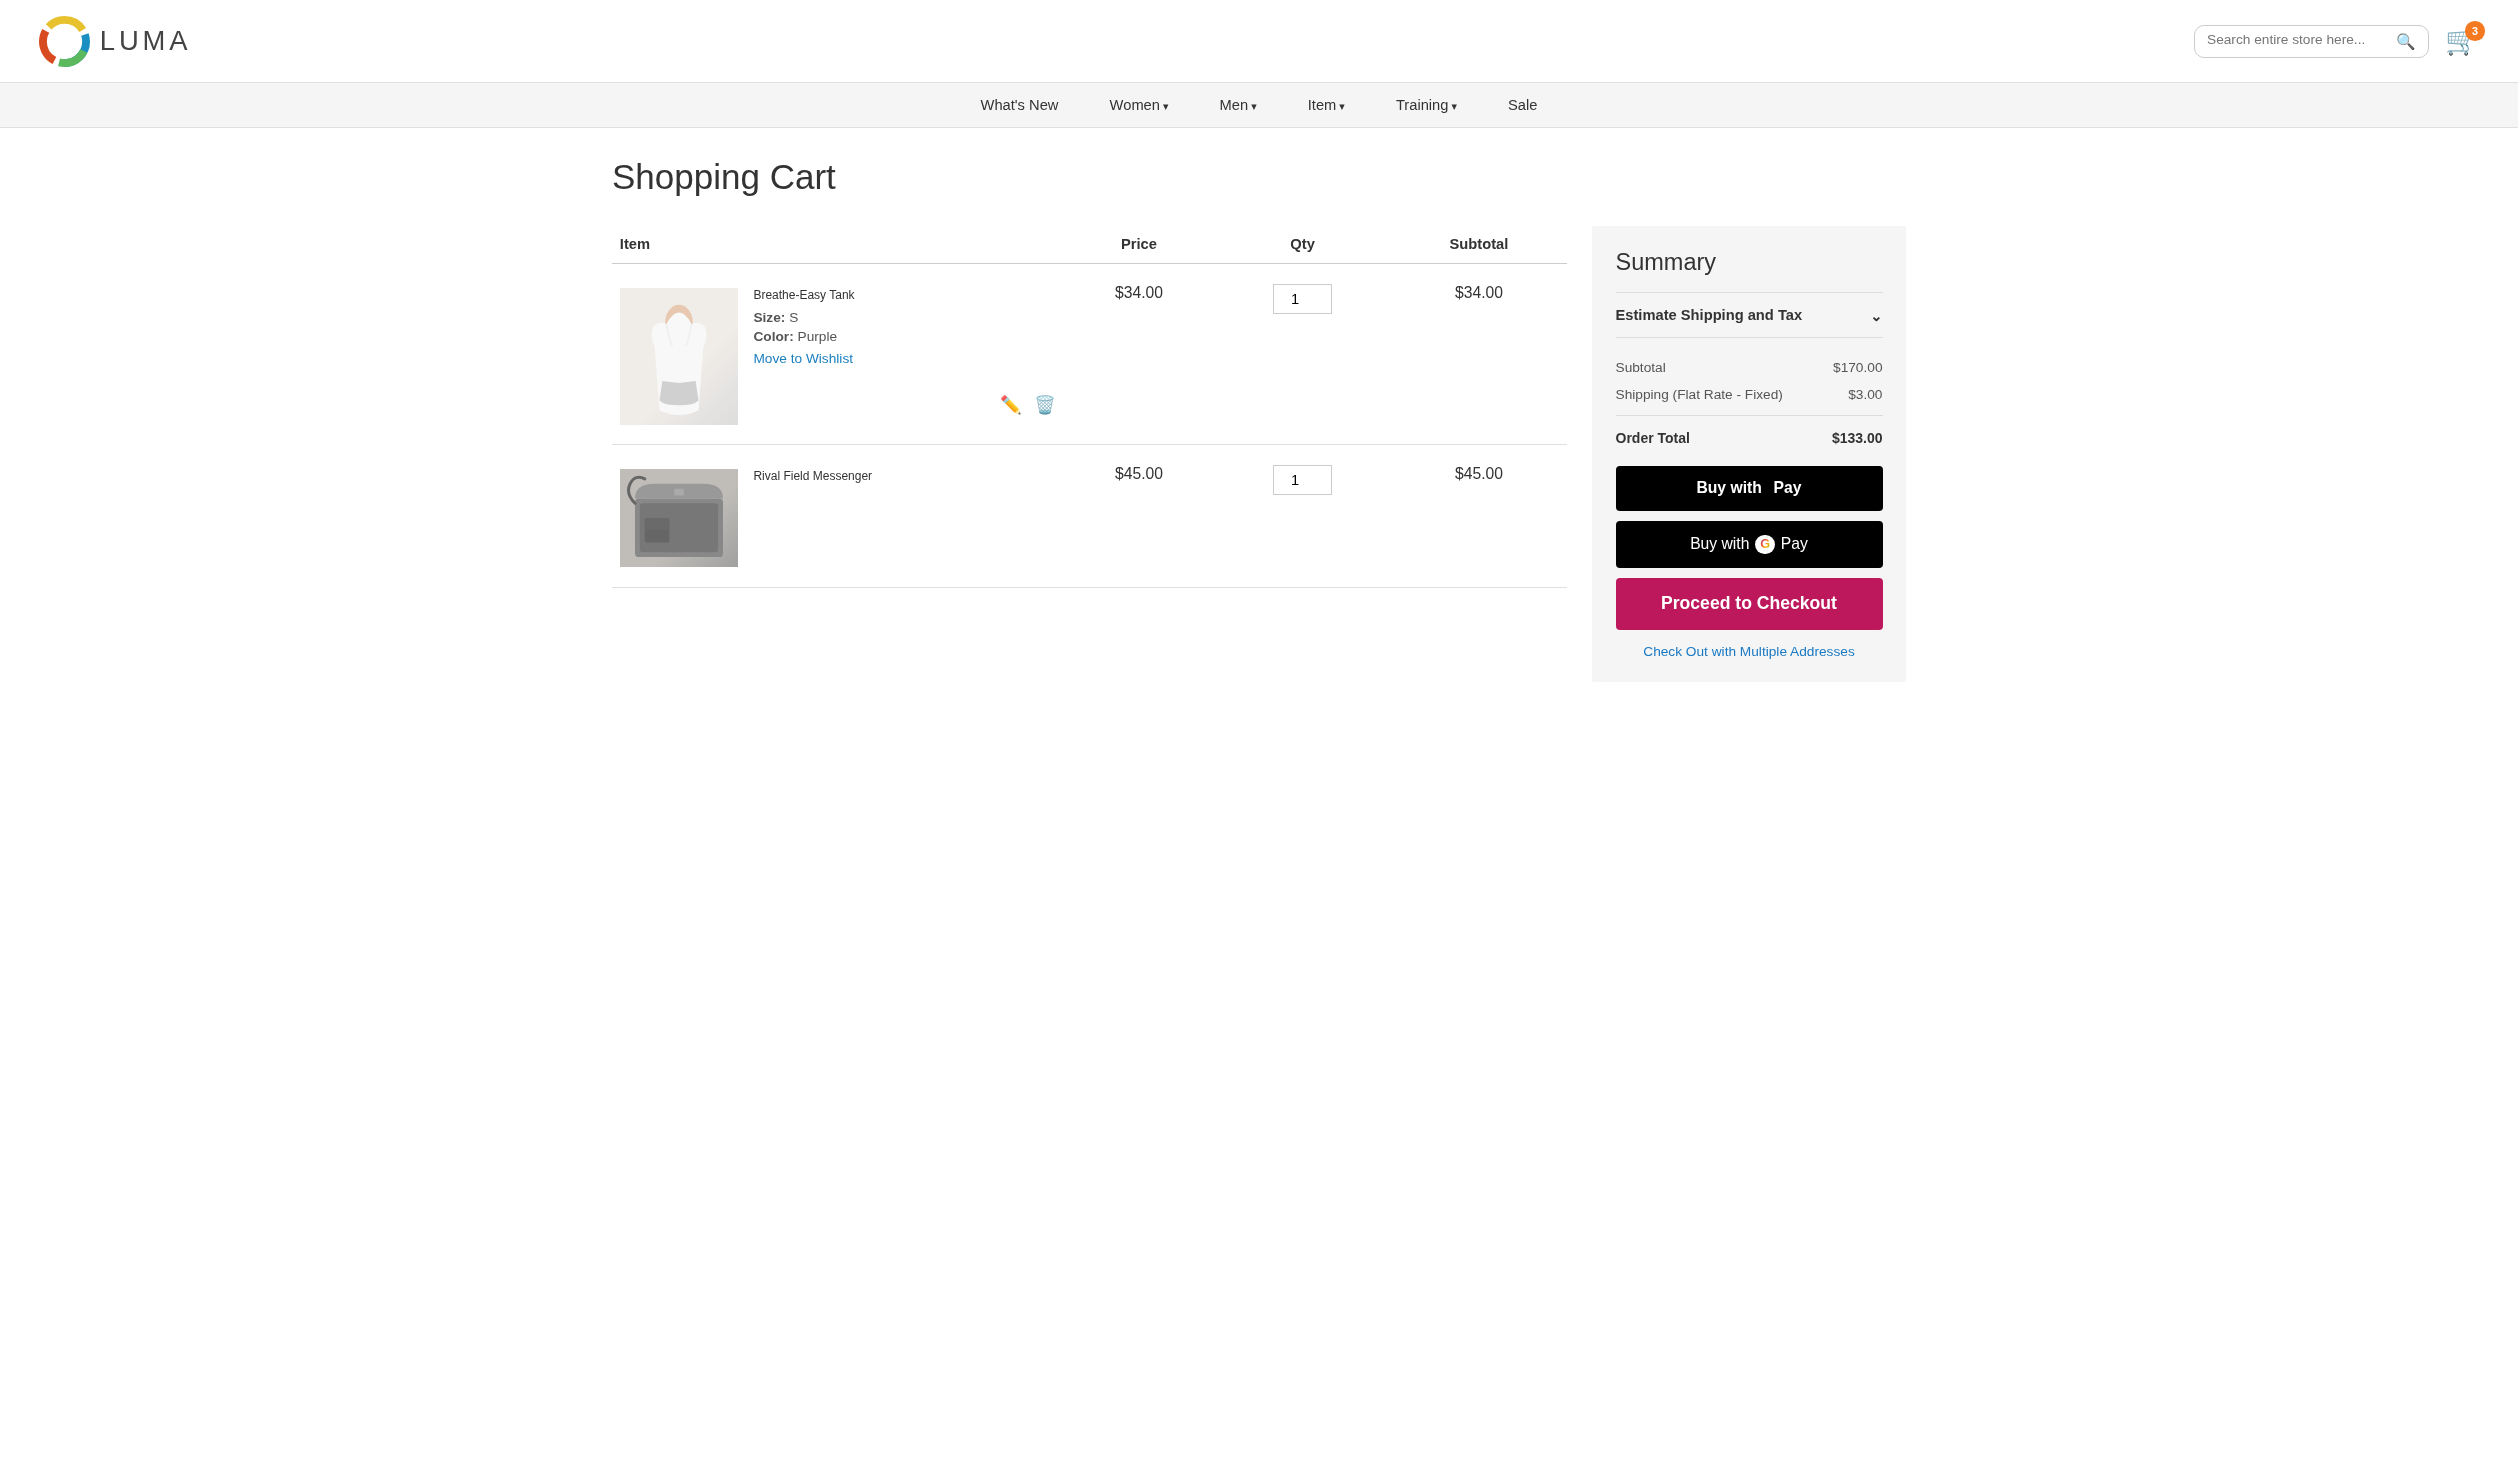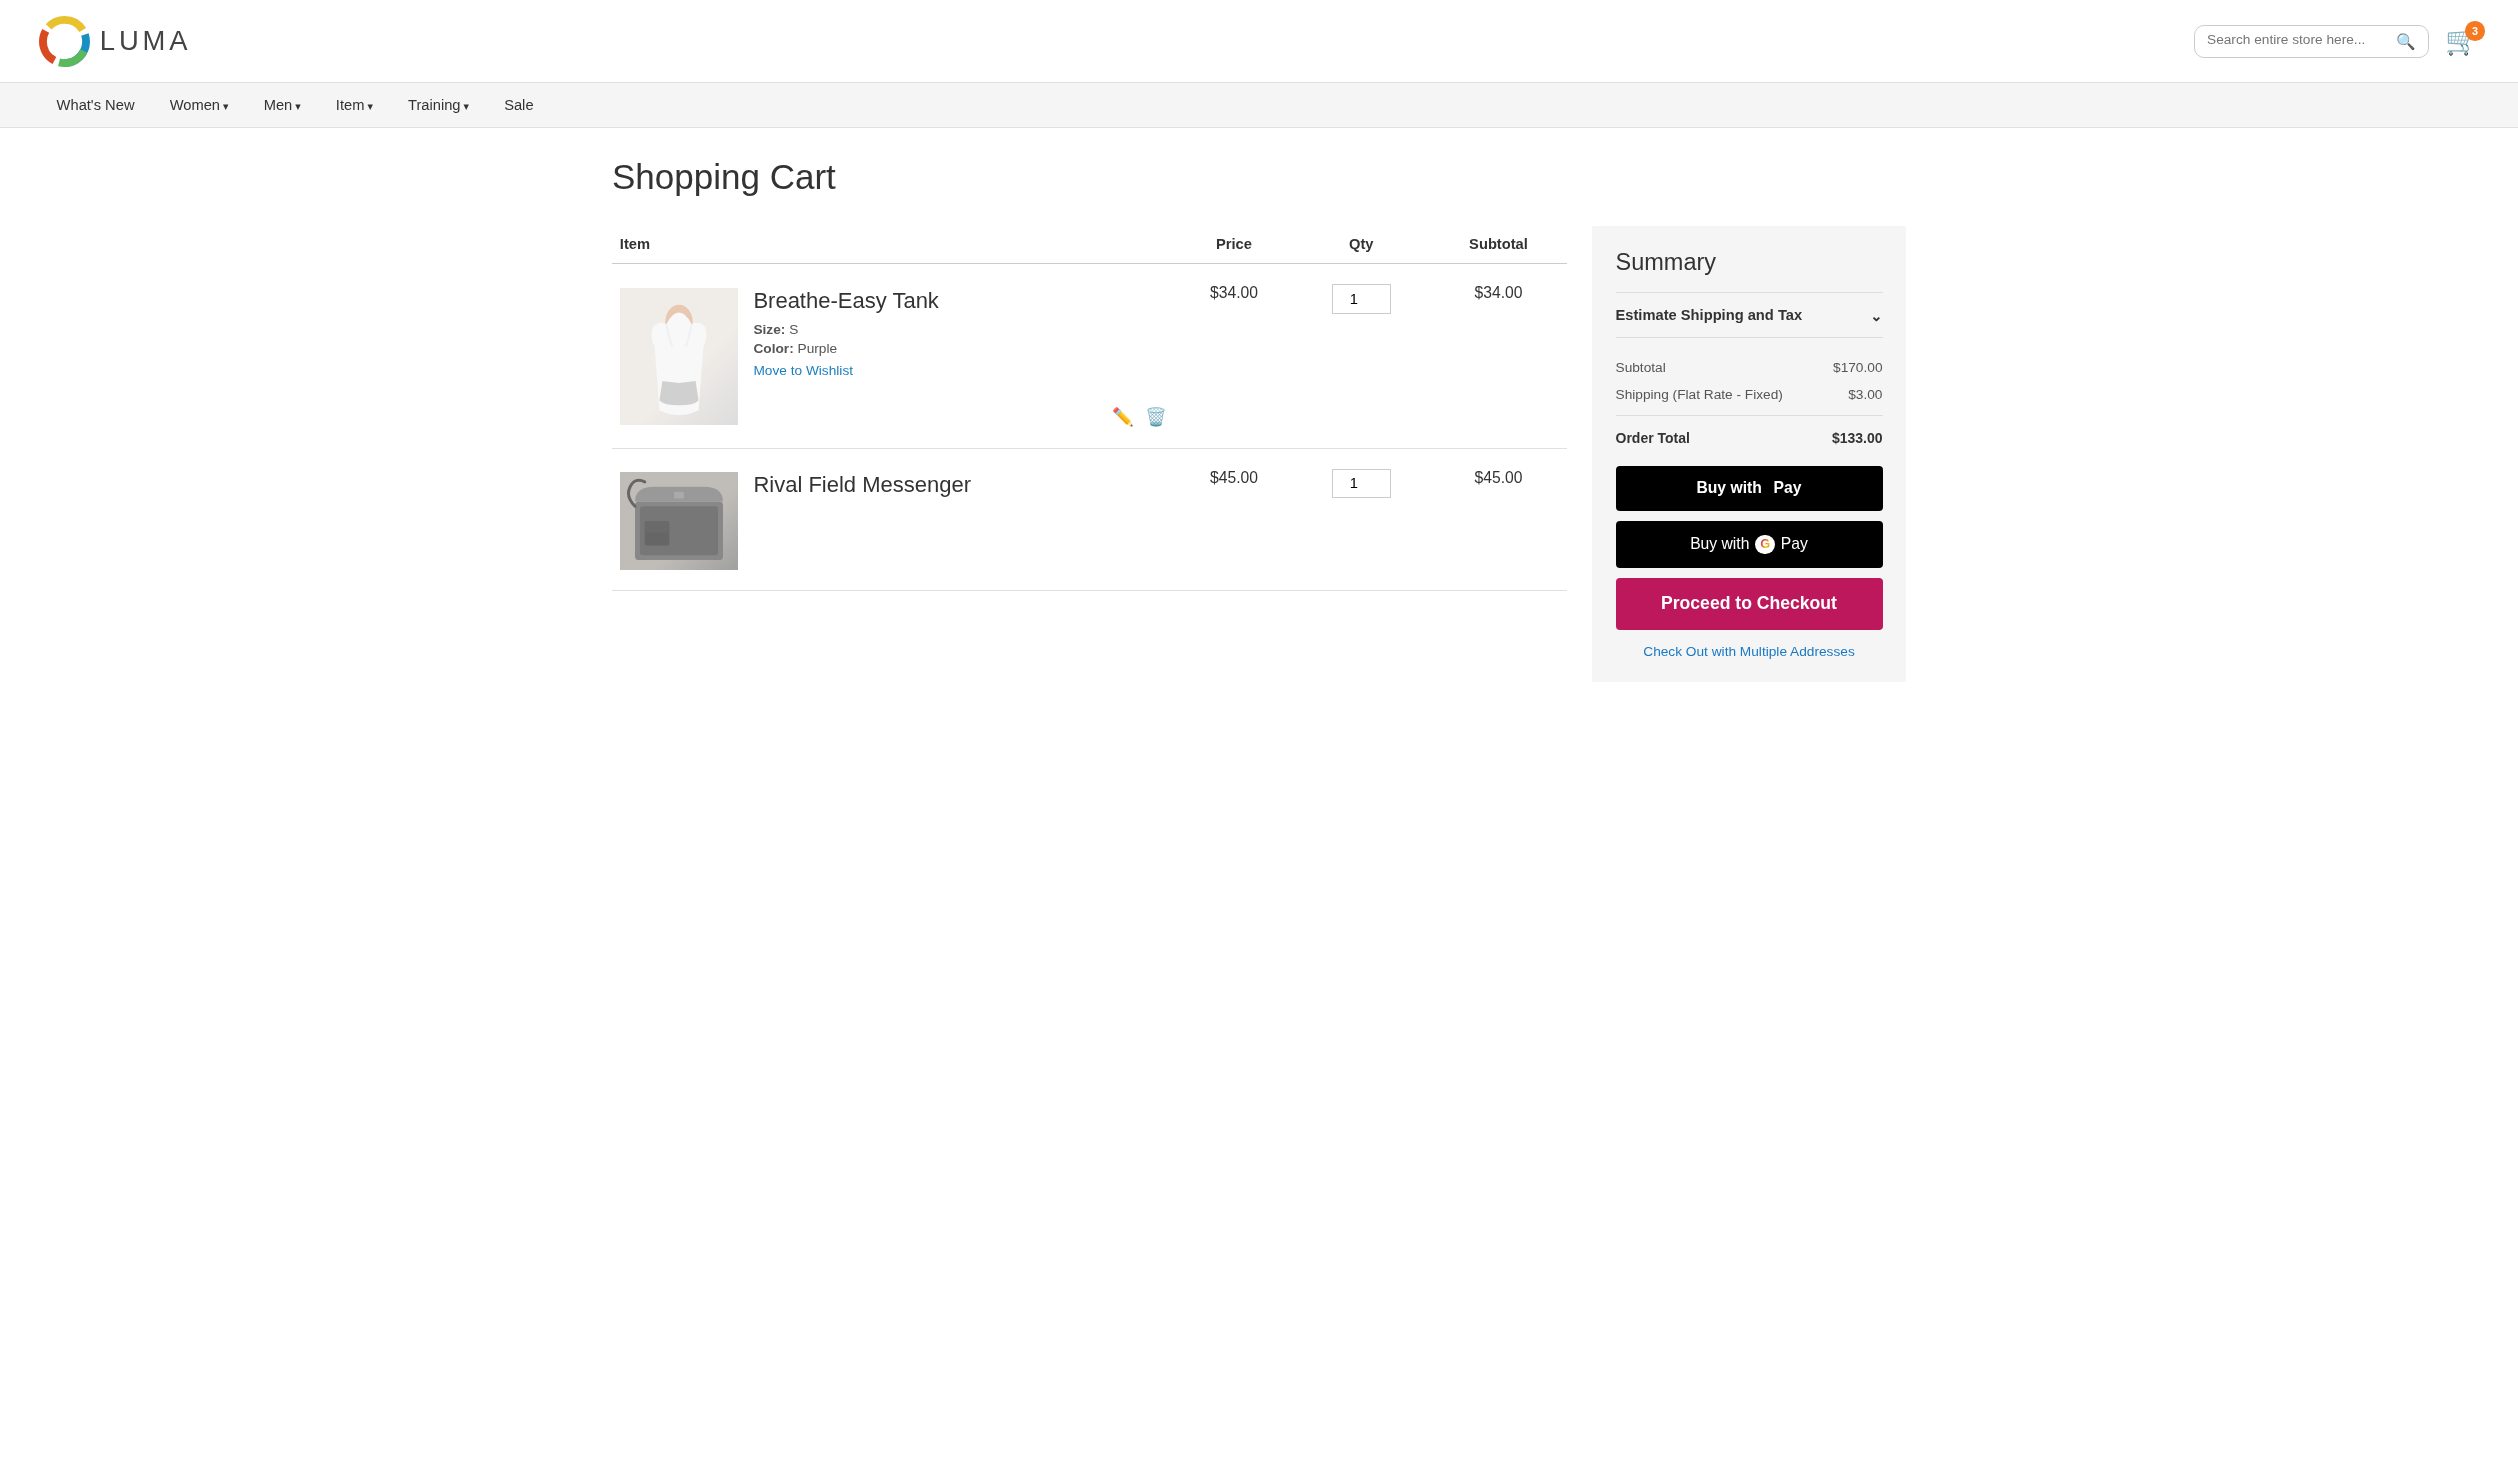--- a/index.html
+++ b/index.html
@@ -12,42 +12,42 @@
     .header-right { display: flex; align-items: center; gap: 15.7px; }
     .search-box { display: flex; align-items: flex-start; border: 1px solid #ccc; border-radius: 10px; padding: 5.9px 11.8px; width: 235px; }
     .search-box input { border: none; outline: none; font-size: 13.7px; color: #999; width: 100%; background: transparent; }
     .search-icon-btn { background: none; border: none; cursor: pointer; color: #666; font-size: 15.7px; }
     .cart-btn { position: relative; background: none; border: none; cursor: pointer; display: flex; align-items: center; }
     .cart-icon { font-size: 27.4px; color: #555; }
     .cart-badge { position: absolute; top: -3.9px; right: -5.9px; background: #f47920; color: #fff; border-radius: 50%; width: 19.6px; height: 19.6px; font-size: 10.8px; display: flex; align-items: center; justify-content: center; font-weight: bold; }
 
     
     .nav { background: #f5f5f5; border-bottom: 1px solid #e0e0e0; padding: 0 39px; }
-    .nav ul { display: flex; list-style: none; gap: 0; }
+    .nav ul { display: flex; list-style: none; gap: 16px; justify-content: center; }
     .nav li a { display: block; padding: 13.7px 17.6px; text-decoration: none; color: #333; font-size: 14.7px; font-weight: 400; }
     .nav .has-arrow::after { content: ' ▾'; font-size: 10.8px; }
 
     
     .page { max-width: 1372px; margin: 0 auto; padding: 29px 39px 59px; }
     .page-title { font-size: 35px; font-weight: 300; margin-bottom: 29px; color: #333; }
 
     
     .cart-layout { display: flex; gap: 25px; align-items: flex-start; }
     .cart-main { flex: 1; }
     .cart-sidebar { width: 314px; flex-shrink: 0; background: #f5f5f5; padding: 23.5px; border-radius: 2px; }
 
     
     .cart-table { width: 100%; border-collapse: collapse; }
     .cart-table thead tr { border-bottom: 1px solid #ccc; }
     .cart-table th { padding: 9.8px 7.8px 11.8px; text-align: left; font-size: 14.7px; font-weight: 600; color: #333; }
     .cart-table th.col-price, .cart-table th.col-qty, .cart-table th.col-sub { text-align: center; }
     .cart-table td { padding: 19.6px 7.8px; vertical-align: top; }
     .cart-table tr.item-row { border-bottom: 1px solid #e0e0e0; }
 
-    .item-name { font-size: 22px; font-weight: 400; color: #333; margin-bottom: 7.8px; }
+    .item-name { font-size: 12px; font-weight: 400; color: #333; margin-bottom: 7.8px; }
     .item-attr { font-size: 13.7px; color: #555; margin-bottom: 3.9px; }
     .item-attr strong { font-weight: 600; }
     .item-actions { display: flex; justify-content: flex-end; gap: 11.8px; padding-top: 29px; }
     .item-action-btn { background: none; border: none; cursor: pointer; color: #aaa; font-size: 17.6px; }
 
     .price { text-align: center; font-size: 15.7px; color: #333; padding-top: 7.8px; }
     .qty-input { width: 59px; text-align: center; border: 1px solid #ccc; padding: 5.9px; font-size: 14.7px; display: block; margin: 0 auto; }
     .subtotal { text-align: center; font-size: 15.7px; font-weight: 400; color: #333; padding-top: 7.8px; }
 
     .move-wishlist { display: block; color: #1a7fbf; text-decoration: none; font-size: 13.7px; margin-top: 7.8px; }

